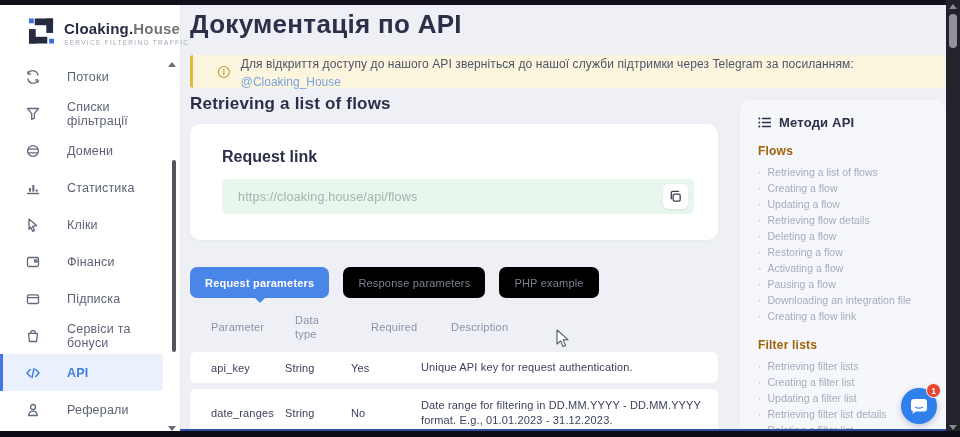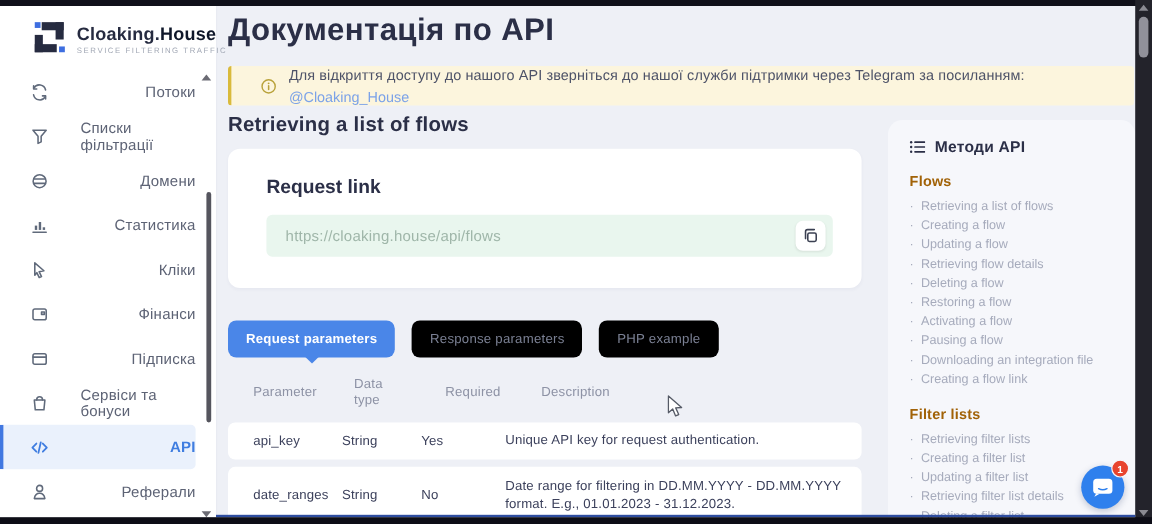--- a/index.html
+++ b/index.html
@@ -22,24 +22,24 @@
   .tri-down { width:0; height:0; border-left:4px solid transparent; border-right:4px solid transparent; border-top:5px solid #8a8a92; position:absolute; }
   #browser-scroll-up { left:3px; top:4px; }
   #browser-scroll-down { left:3px; top:425px; }
 
   
   #sidebar { left:0; top:5px; width:180px; height:426px; background:#ffffff; box-shadow:1px 0 0 #e9ebf2; }
   #logo { position:absolute; left:28px; top:12px; display:flex; align-items:flex-start; gap:9px; }
   #logo-text-wrap { padding-top:3px; }
   #logo-title { font-size:15px; font-weight:bold; letter-spacing:.2px; white-space:nowrap; }
   #logo-title .lg-dark { color:#262b40; }
-  #logo-title .lg-blue { color:#0f172a; }
+  #logo-title .lg-blue { color:#737373; }
   #logo-tagline { font-size:6.5px; color:#a2a8b5; letter-spacing:1.3px; margin-top:2px; white-space:nowrap; }
   #nav { position:absolute; left:0; top:53px; width:180px; }
-  .nav-item { height:37px; display:flex; align-items:center; padding-left:25px; gap:26px; width:163px; cursor:pointer;justify-content:space-between; }
+  .nav-item { height:37px; display:flex; align-items:center; padding-left:25px; gap:26px; width:163px; cursor:pointer; }
   .nav-item .nav-label { font-size:12.5px; color:#5d6375; letter-spacing:.2px; }
   .nav-item svg { flex:0 0 auto; }
   .nav-item.active { background:#eaf1fc; border-left:3px solid #4178e1; padding-left:22px; border-radius:0 4px 4px 0; }
   .nav-item.active .nav-label { color:#3f7de0; font-weight:bold; }
   .nico { stroke:#606a7b; stroke-width:1.3; fill:none; stroke-linecap:round; stroke-linejoin:round; }
   .nico-blue { stroke:#3f7de0; stroke-width:1.5; fill:none; stroke-linecap:round; stroke-linejoin:round; }
   #sidebar-scroll-thumb { position:absolute; left:172px; top:155px; width:4px; height:192px; background:#55555e; border-radius:2px; }
   #sidebar-scroll-up { left:168px; top:57px; border-bottom-color:#6b6b74; }
   #sidebar-scroll-down { left:168px; top:421px; border-top-color:#6b6b74; }
 

